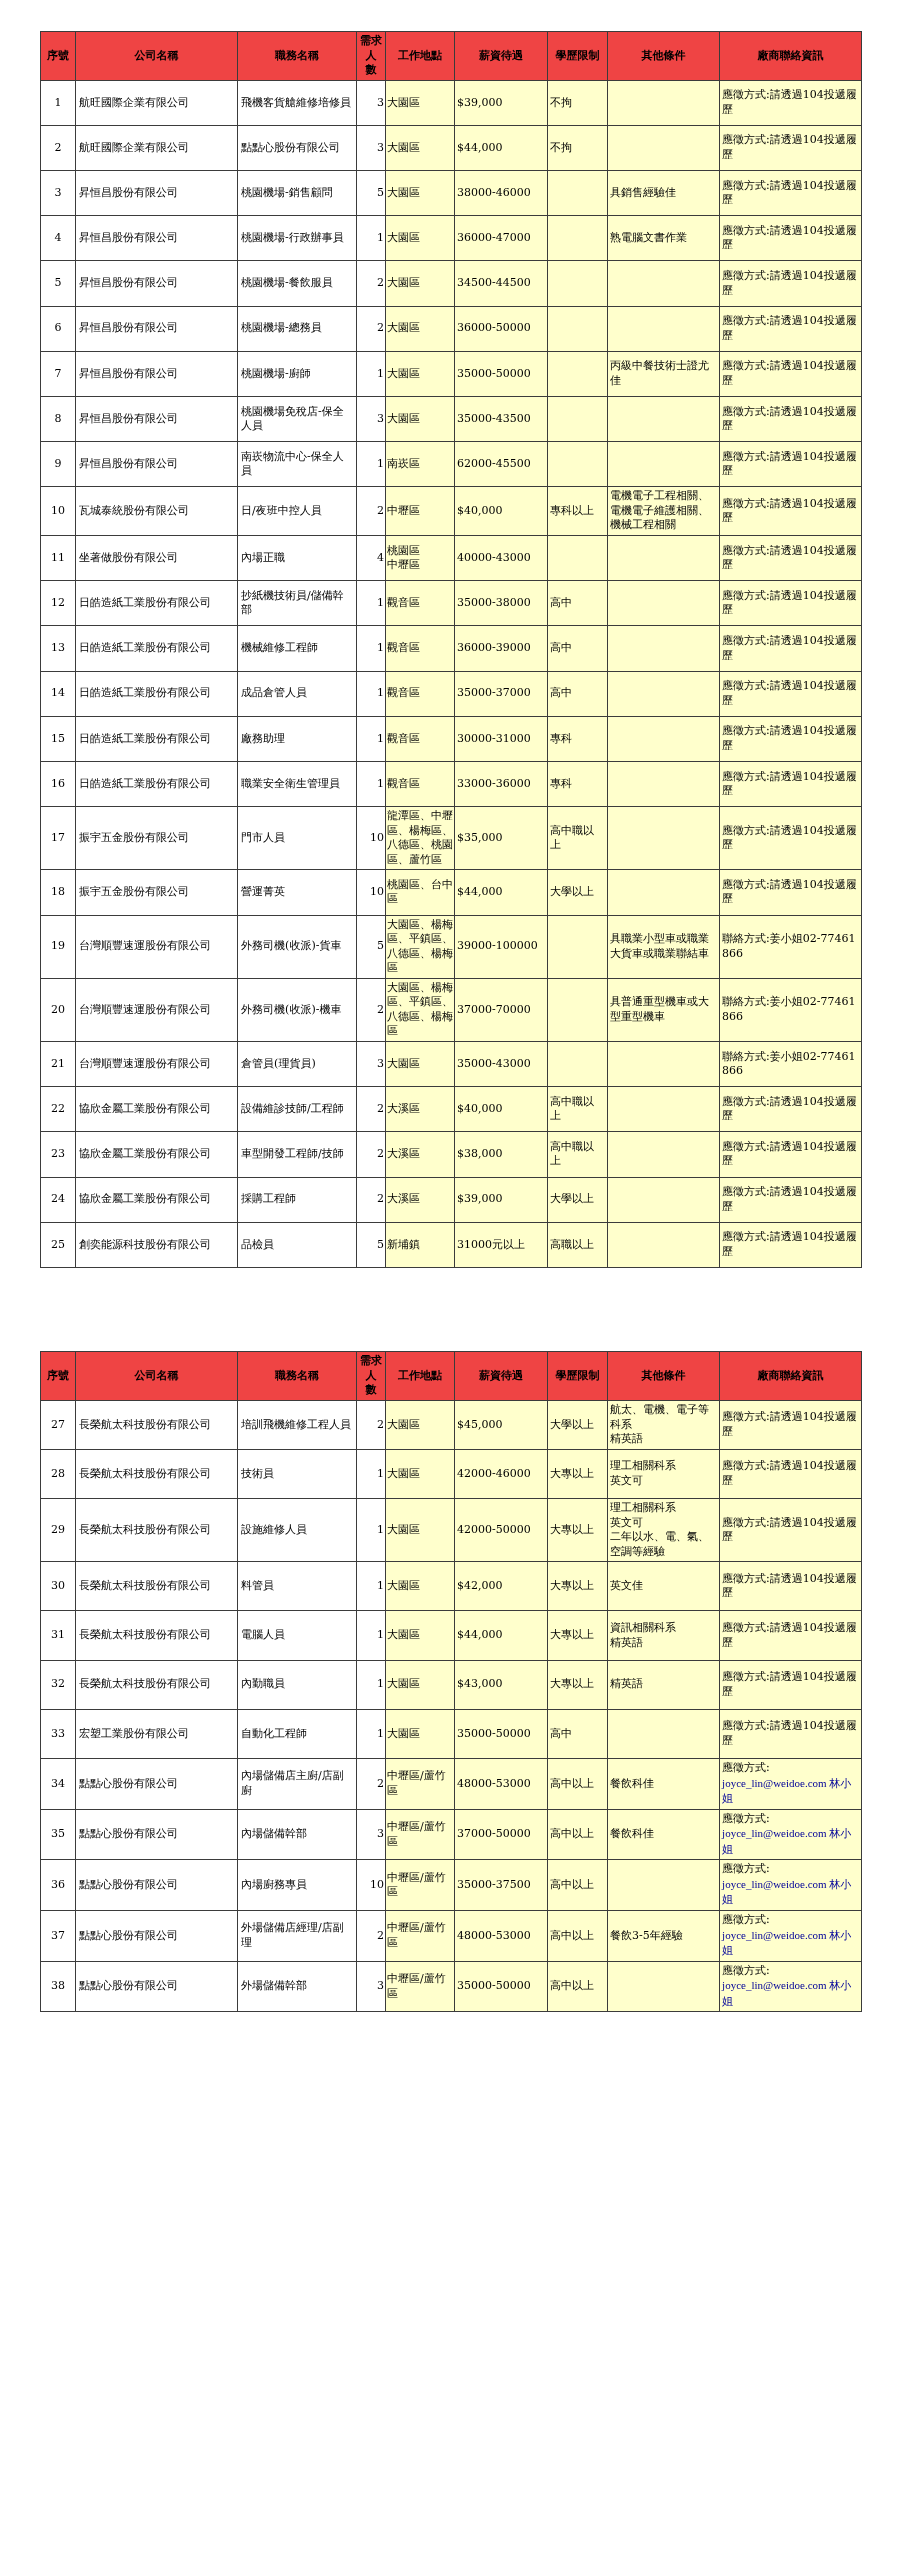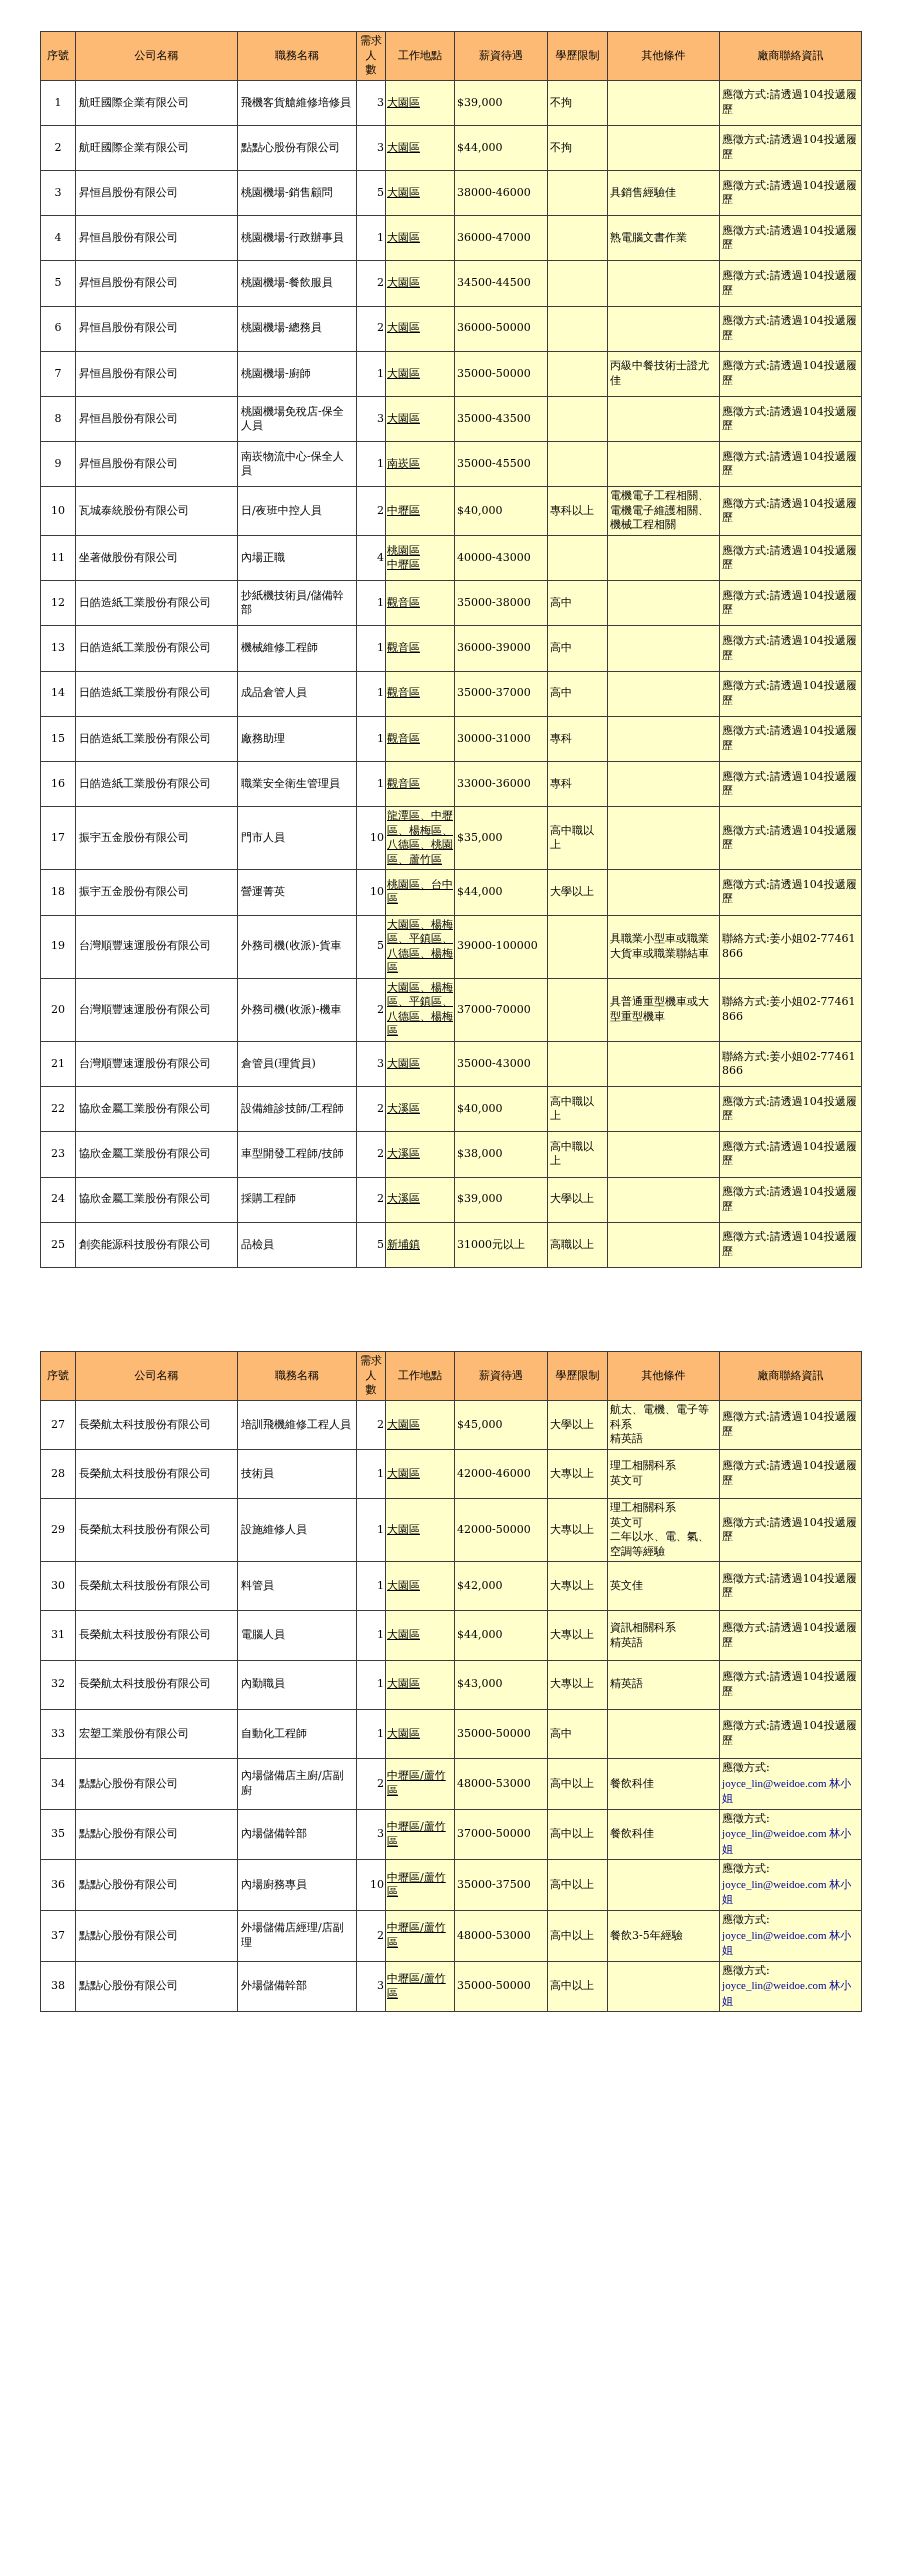--- a/index.html
+++ b/index.html
@@ -29,33 +29,34 @@
     font-size:11px;
     line-height:14.5px;
     font-weight:normal;
     vertical-align:middle;
     overflow:hidden;
     padding:2.1px 2.1px;
     word-break:break-all;
   }
   .sheet-table{border:1.6px solid #2b2b2b;}
   .sheet-table th{
-    background:#fdba74;
+    background:#ef4444;
     height:37px;
     white-space:pre-line;
+    font-weight:bold;
   }
   #table1 tbody td{height:40px;}
   #table2 tbody td{height:44px;}
   td.c-no{text-align:center;background:#ffffff;}
   td.c-company,td.c-job{text-align:left;background:#ffffff;padding-left:3.1px;white-space:pre-line;}
   td.c-headcount{text-align:right;background:#ffffff;padding-right:1px;}
   td.c-location,td.c-salary,td.c-education,td.c-conditions,td.c-contact{
     background:#FFFFCC;text-align:left;white-space:pre-line;
   }
-  td.c-location{padding:2.1px 1px;text-decoration:underline;}
+  td.c-location{padding:2.1px 1px;}
   .contact-link{color:#000099;font-family:Liberation Serif, serif;}
 </style>
 </head>
 <body>
 
 <table id="table1" class="sheet-table">
   <colgroup>
       <col style="width: 35px;">
       <col style="width: 162px;">
       <col style="width: 119px;">
@@ -168,21 +169,21 @@
         <td class="c-education"></td>
         <td class="c-conditions"></td>
         <td class="c-contact"><span>應徵方式:請透過104投遞履歷</span></td>
       </tr>
       <tr>
         <td class="c-no">9</td>
         <td class="c-company">昇恒昌股份有限公司</td>
         <td class="c-job">南崁物流中心-保全人員</td>
         <td class="c-headcount">1</td>
         <td class="c-location">南崁區</td>
-        <td class="c-salary">35000-45500</td>
+        <td class="c-salary">62000-45500</td>
         <td class="c-education"></td>
         <td class="c-conditions"></td>
         <td class="c-contact"><span>應徵方式:請透過104投遞履歷</span></td>
       </tr>
       <tr>
         <td class="c-no">10</td>
         <td class="c-company">瓦城泰統股份有限公司</td>
         <td class="c-job">日/夜班中控人員</td>
         <td class="c-headcount">2</td>
         <td class="c-location">中壢區</td>

